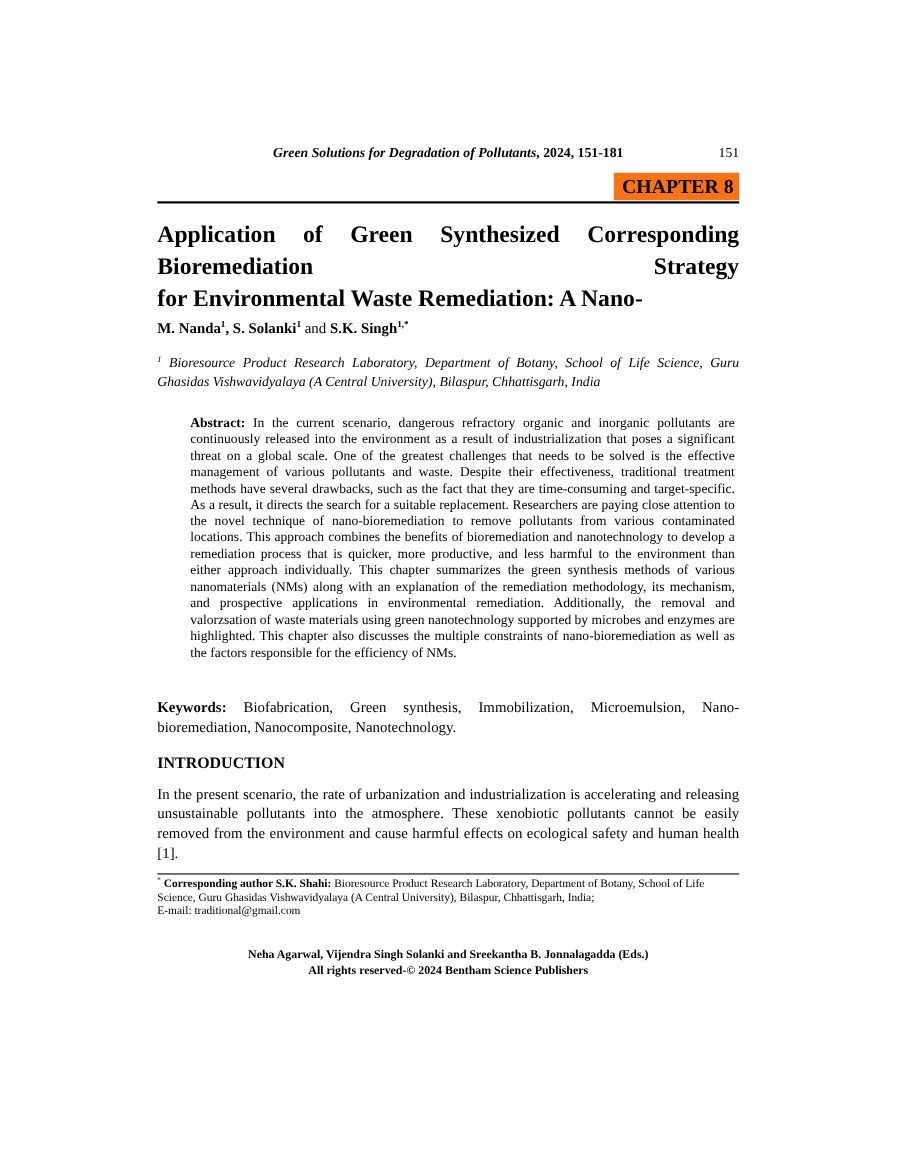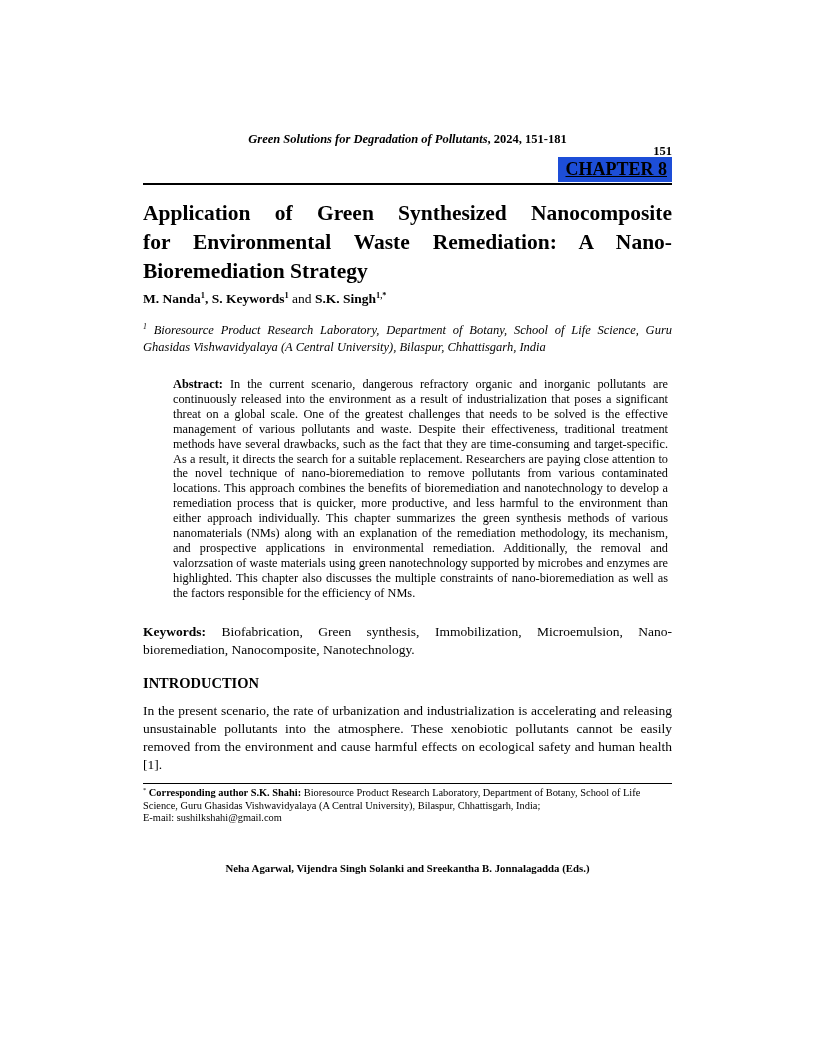--- a/index.html
+++ b/index.html
@@ -16,21 +16,21 @@
   }
   
   .running-header {
     position: relative;
     font-size: 12.5px;
     line-height: 14px;
     text-align: center;
     font-weight: bold;
   }
   .running-title { font-style: italic; }
-  .page-num { position: absolute; right: 0; top: 12px; font-weight: bold; }
+  .page-num { position: absolute; right: 0; top: 0; font-weight: normal; }
   
   .chapter-row { text-align: right; margin-top: 11px; }
   .chapter-label {
     display: inline-block;
     font-weight: bold;
     font-size: 18px;
     line-height: 22px;
     padding: 1px 5px 2px 7px;
   }
   .head-rule { border: none; border-top: 2px solid #000; margin-top: 1px; }
@@ -47,21 +47,21 @@
     margin-top: 15px; font-size: 12.5px; font-style: italic;
     line-height: 17px; text-align: justify;
   }
   
   .abstract {
     margin: 21px 4px 0 30px;
     font-size: 12.3px; line-height: 14.9px; text-align: justify;
   }
   .abstract b { font-weight: bold; }
   
-  .keywords { margin-top: 22px; font-size: 13.5px; line-height: 18px; text-align: justify; }
+  .keywords { margin-top: 33px; font-size: 13.5px; line-height: 18px; text-align: justify; }
   
   .section-heading { margin-top: 16px; font-size: 14.5px; font-weight: bold; line-height: 16px; }
   .body-para { margin-top: 11px; font-size: 13.5px; line-height: 18.3px; text-align: justify; }
   
   .footnote-rule { border: none; border-top: 1px solid #000; margin-top: 8px; }
   .footnote { margin-top: 3px; font-size: 10.4px; line-height: 12.8px; text-align: left; }
   .footnote .fn-label { font-weight: bold; }
   
   .page-footer {
     position: absolute; left: 143px; right: 144px; top: 862px;
@@ -72,49 +72,50 @@
 <body>
 
 <div class="page" style="background: rgb(255, 255, 255); color: rgb(0, 0, 0);">
 
   <div class="running-header">
     <span><span class="running-title">Green Solutions for Degradation of Pollutants</span><span>, 2024, 151-181</span></span>
     <span class="page-num">151</span>
   </div>
 
   <div class="chapter-row">
-    <span class="chapter-label" style="background: #1d4ed8; text-decoration: underline;">CHAPTER 8</span>
+    <span class="chapter-label" style="background: #f97316;">CHAPTER 8</span>
   </div>
 
   <hr class="head-rule">
 
   <h1 class="title">
-    <div class="title-line">Application of Green Synthesized Nanocomposite</div>
+    <div class="title-line">Application of Green Synthesized Corresponding</div>
+    <div class="title-line">Bioremediation Strategy</div>
     <div class="title-line">for Environmental Waste Remediation: A Nano-</div>
-    <div class="title-line">Bioremediation Strategy</div>
   </h1>
 
-  <div class="authors"><span>M. Nanda</span><sup>1</sup><span>, </span><span>S. Keywords</span><sup>1</sup><span class="plain"> and </span><span>S.K. Singh</span><sup>1,*</sup></div>
+  <div class="authors"><span>M. Nanda</span><sup>1</sup><span>, </span><span>S. Solanki</span><sup>1</sup><span class="plain"> and </span><span>S.K. Singh</span><sup>1,*</sup></div>
 
   <div class="affiliation">
     <sup>1</sup> <span>Bioresource Product Research Laboratory, Department of Botany, School of Life Science, Guru Ghasidas Vishwavidyalaya (A Central University), Bilaspur, Chhattisgarh, India</span>
   </div>
 
   <p class="abstract"><b>Abstract:</b><span> In the current scenario, dangerous refractory organic and inorganic pollutants are continuously released into the environment as a result of industrialization that poses a significant threat on a global scale. One of the greatest challenges that needs to be solved is the effective management of various pollutants and waste. Despite their effectiveness, traditional treatment methods have several drawbacks, such as the fact that they are time-consuming and target-specific. As a result, it directs the search for a suitable replacement. Researchers are paying close attention to the novel technique of nano-bioremediation to remove pollutants from various contaminated locations. This approach combines the benefits of bioremediation and nanotechnology to develop a remediation process that is quicker, more productive, and less harmful to the environment than either approach individually. This chapter summarizes the green synthesis methods of various nanomaterials (NMs) along with an explanation of the remediation methodology, its mechanism, and prospective applications in environmental remediation. Additionally, the removal and valorzsation of waste materials using green nanotechnology supported by microbes and enzymes are highlighted. This chapter also discusses the multiple constraints of nano-bioremediation as well as the factors responsible for the efficiency of NMs.</span></p>
 
   <p class="keywords"><b>Keywords:</b><span> Biofabrication, Green synthesis, Immobilization, Microemulsion, Nano-bioremediation, Nanocomposite, Nanotechnology.</span></p>
 
   <h2 class="section-heading">INTRODUCTION</h2>
 
   <p class="body-para">In the present scenario, the rate of urbanization and industrialization is accelerating and releasing unsustainable pollutants into the atmosphere. These xenobiotic pollutants cannot be easily removed from the environment and cause harmful effects on ecological safety and human health [1].</p>
 
   <hr class="footnote-rule">
 
   <div class="footnote">
     <div><sup>*</sup> <span class="fn-label">Corresponding author S.K. Shahi:</span><span> Bioresource Product Research Laboratory, Department of Botany, School of Life Science, Guru Ghasidas Vishwavidyalaya (A Central University), Bilaspur, Chhattisgarh, India;</span></div>
-    <div>E-mail: sushilkshahi@gmail.com</div>
+    <div>E-mail: traditional@gmail.com</div>
   </div>
 
   <div class="page-footer">
     <div>Neha Agarwal, Vijendra Singh Solanki and Sreekantha B. Jonnalagadda (Eds.)</div>
+    <div>All rights reserved-© 2024 Bentham Science Publishers</div>
   </div>
 
 </div>
 
 </body></html>

